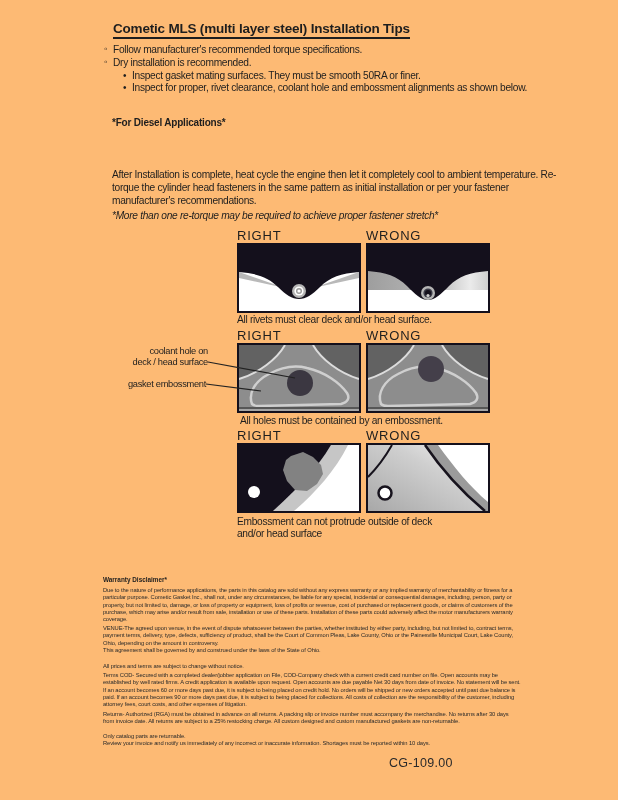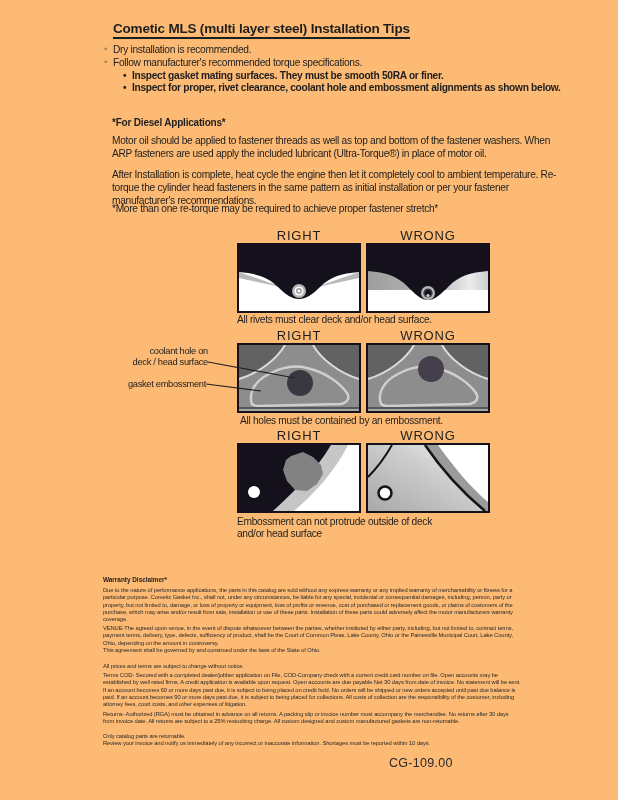--- a/index.html
+++ b/index.html
@@ -17,31 +17,31 @@
     left:113px;top:21px;
     font-size:13.5px;font-weight:700;
     border-bottom:2px solid #1e1e1e;
     padding-bottom:1px;
     letter-spacing:-0.2px;
     white-space:nowrap;
   }
   .bullets{left:104px;top:44px;width:480px;font-size:10.2px;line-height:12.8px;letter-spacing:-0.3px;}
   .bullet{position:relative;padding-left:9px;}
   .bullet::before{content:"◦";position:absolute;left:0;top:-1px;font-size:10px;}
-  .subbullets{margin-left:19px;font-weight:bold;}
+  .subbullets{margin-left:19px;}
   .subbullet{position:relative;padding-left:9px;}
   .subbullet::before{content:"•";position:absolute;left:0;top:0;font-size:10px;}
   
   .diesel-heading{left:112px;top:117px;font-size:10px;font-weight:700;letter-spacing:-0.2px;}
   .para{left:112px;width:452px;font-size:10.2px;line-height:13px;letter-spacing:-0.3px;}
   .p1{top:134px;}
   .p2{top:168px;}
-  .note{top:202px;}
-  
-  .fig-label{width:124px;text-align:center;font-size:13px;letter-spacing:0.8px;white-space:nowrap;}
+  .note{top:209px;font-style:italic;}
+  
+  .fig-label{width:124px;font-size:13px;letter-spacing:0.8px;white-space:nowrap;}
   .fig-frame{width:124px;height:70px;}
   .fig-frame svg{display:block;}
   .caption{font-size:10.2px;line-height:12px;letter-spacing:-0.3px;white-space:nowrap;}
   .callout{font-size:9.3px;line-height:10.8px;text-align:right;letter-spacing:-0.3px;}
   .leader-overlay{left:110px;top:338px;width:200px;height:70px;z-index:5;pointer-events:none;}
   
   .legal-heading{left:103px;top:576px;font-size:6.4px;font-weight:700;}
   .legal{left:103px;width:418px;font-size:5.8px;line-height:7.3px;letter-spacing:-0.1px;color:#2a2a2a;}
   .lw{top:587px;}
   .lv{top:625px;}
@@ -55,30 +55,29 @@
   .footer-code{left:389px;top:756px;font-size:12.5px;letter-spacing:0.3px;color:#2a2a2a;}
 </style>
 </head>
 <body>
 
 <div class="page">
 
   <div class="abs title">Cometic MLS (multi layer steel) Installation Tips</div>
 
   <div class="abs bullets">
+    <div class="bullet">Follow manufacturer's recommended torque specifications.</div>
     <div class="bullet">Dry installation is recommended.</div>
-    <div class="bullet">Follow manufacturer's recommended torque specifications.</div>
     <div class="subbullets">
       <div class="subbullet">Inspect gasket mating surfaces.  They must be smooth 50RA or finer.</div>
       <div class="subbullet">Inspect for proper, rivet clearance, coolant hole and embossment alignments as shown below.</div>
     </div>
   </div>
 
   <div class="abs diesel-heading">*For Diesel Applications*</div>
-  <div class="abs para p1">Motor oil should be applied to fastener threads as well as top and bottom of the fastener washers. When ARP fasteners are used apply the included lubricant (Ultra-Torque®) in place of motor oil.</div>
   <div class="abs para p2">After Installation is complete, heat cycle the engine then let it completely cool to ambient temperature. Re-torque the cylinder head fasteners in the same pattern as initial installation or per your fastener manufacturer's recommendations.</div>
   <div class="abs para note">*More than one re-torque may be required to achieve proper fastener stretch*</div>
 
   <div class="abs fig-label" style="left:237px;top:228px;">RIGHT</div>
   <div class="abs fig-label" style="left:366px;top:228px;">WRONG</div>
 
   <div class="abs fig-frame" style="left:237px;top:243px;">
     <svg width="124" height="70" viewBox="0 0 124 70">
       <rect x="0" y="0" width="124" height="70" fill="#ffffff"></rect>
       <polygon points="2,29 48,45 2,35" fill="#b9b9b9"></polygon>

